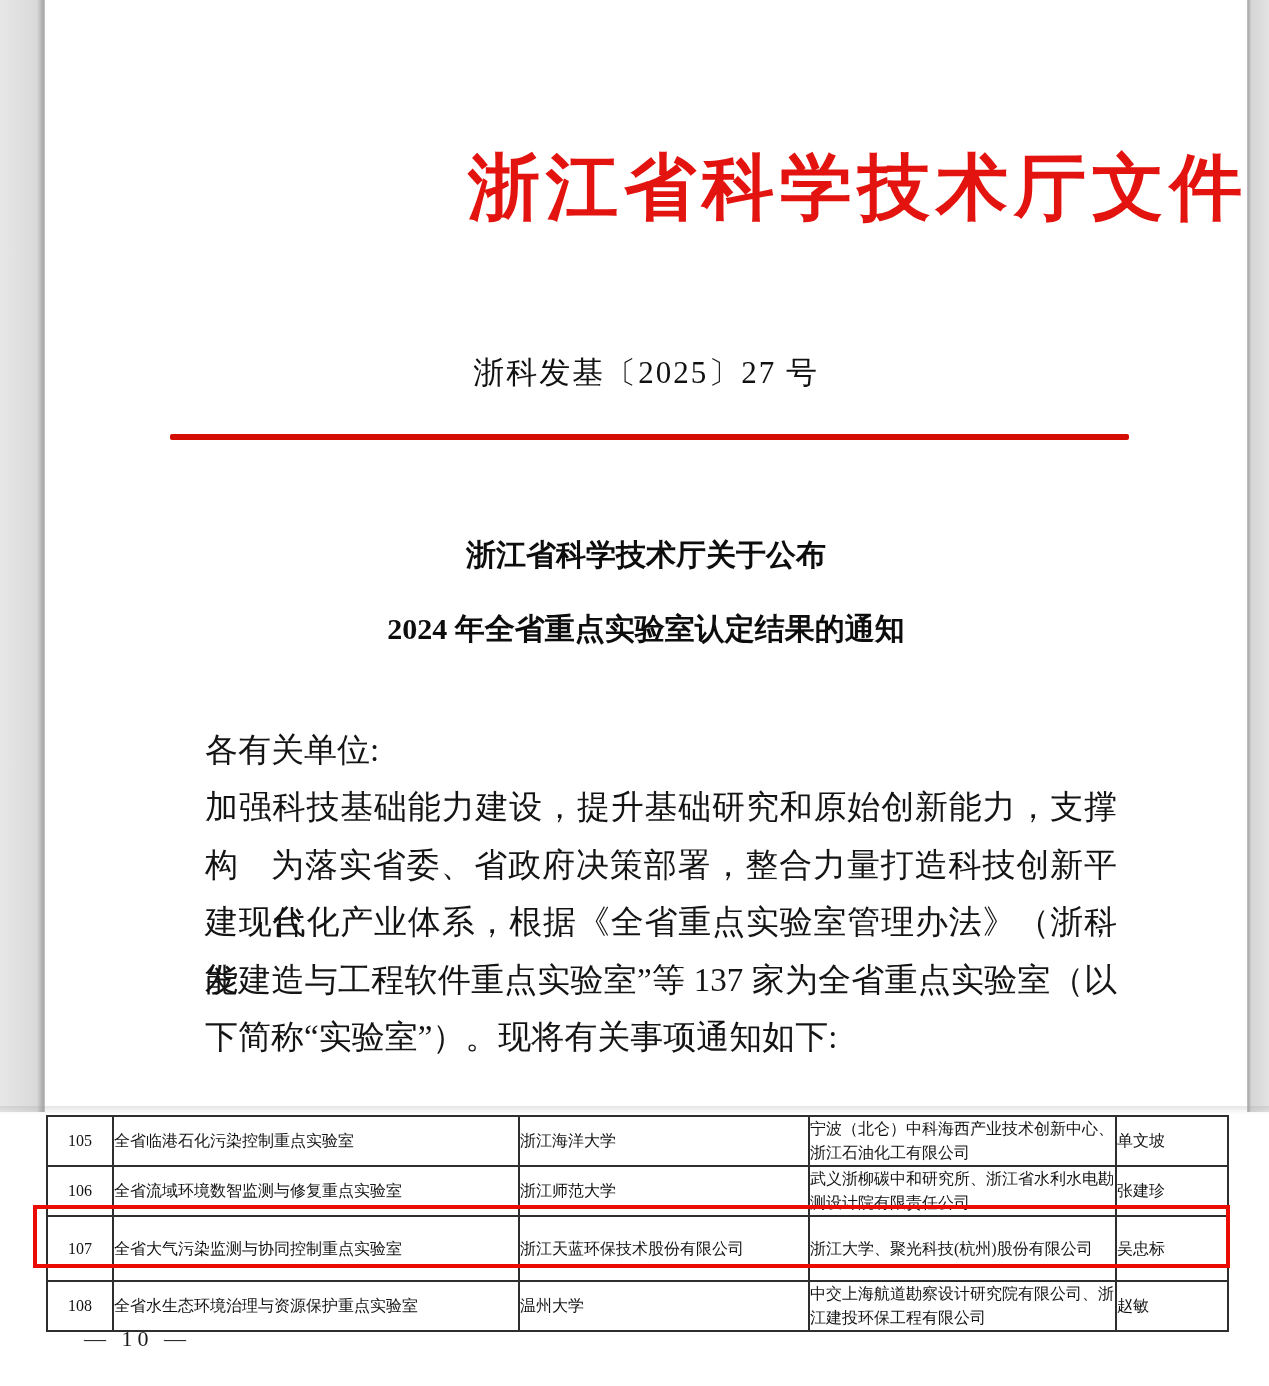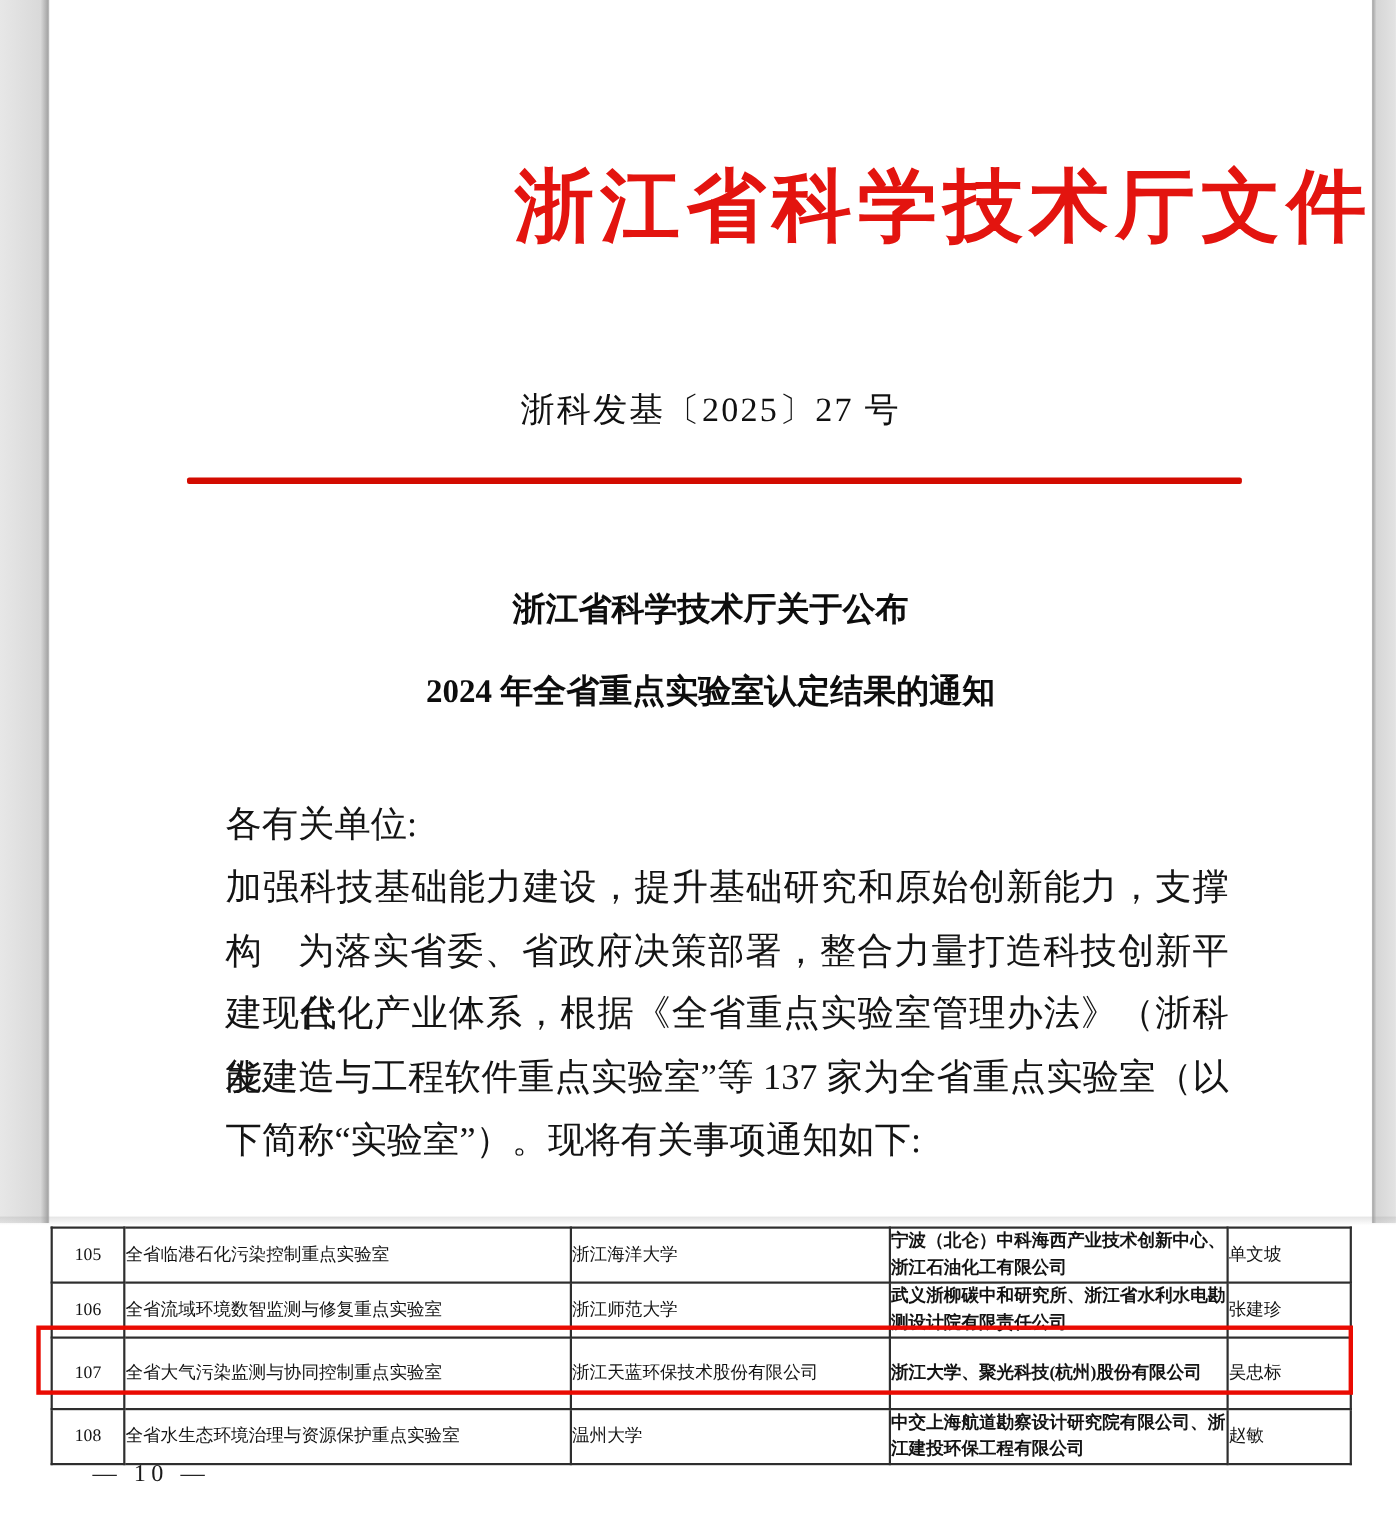--- a/index.html
+++ b/index.html
@@ -32,21 +32,21 @@
   .body-line.indent.justify{width:846px;}
 
   
   .table-section{position:absolute;left:0;top:1112px;width:1269px;height:274px;background:#ffffff;z-index:1;}
   table.lab-table{position:absolute;left:46px;top:1115px;border-collapse:collapse;table-layout:fixed;z-index:3;
     font-size:16px;color:#131313;}
   table.lab-table td{border:2px solid #2e2e2e;padding:0;line-height:24px;overflow:hidden;}
   td.c-no{width:64px;text-align:center;}
   td.c-lab{width:404px;padding-left:12px;}
   td.c-host{width:288px;padding-left:10px;margin-top:20px;}
-  td.c-partners{width:305px;padding:1px 6px 1px 9px;font-weight:bold;}
+  td.c-partners{width:305px;padding:1px 6px 1px 9px;}
   td.c-director{width:110px;text-align:left;}
   tr.r0{height:48px;} tr.r1{height:48px;} tr.r2{height:65px;} tr.r3{height:49px;}
   .highlight-box{position:absolute;left:33px;top:1205px;width:1189px;height:55px;z-index:5;
     border:4px solid var(--highlight-red,#ea0b02);background:transparent;}
   .page-number{position:absolute;left:84px;top:1326px;z-index:3;font-size:22px;letter-spacing:5px;color:#1a1a1a;white-space:nowrap;}
 </style>
 </head>
 <body>
 
 <div class="margin-strip left"></div>

